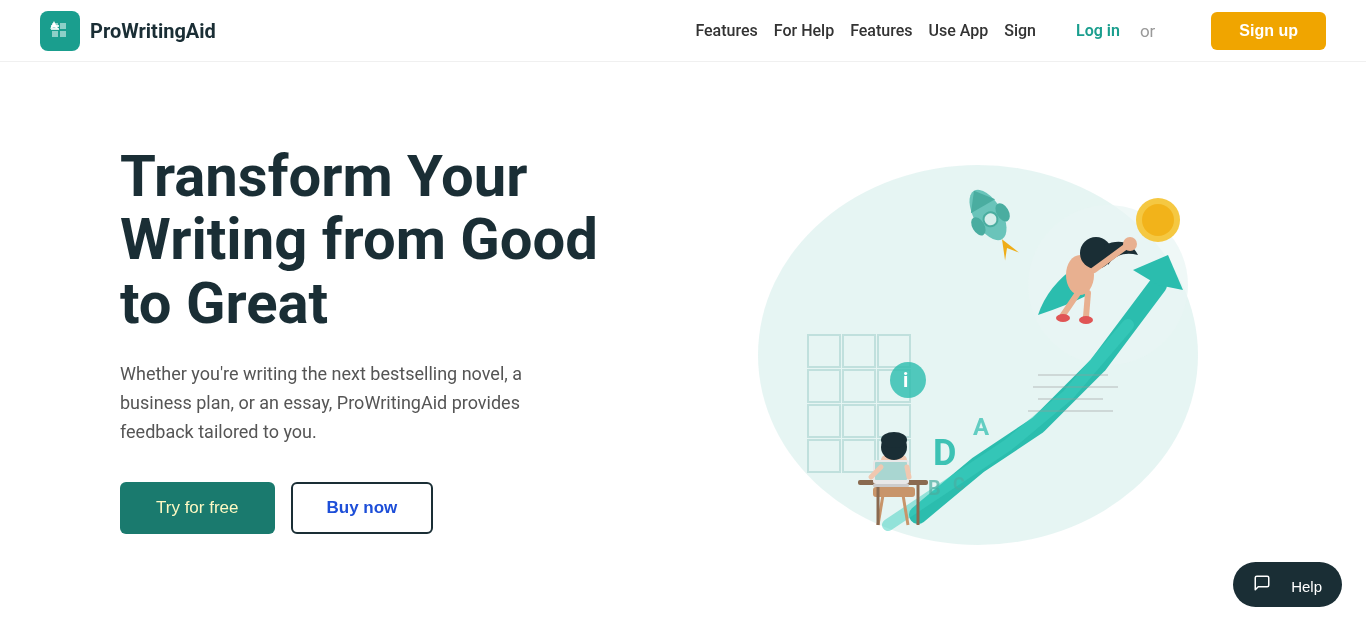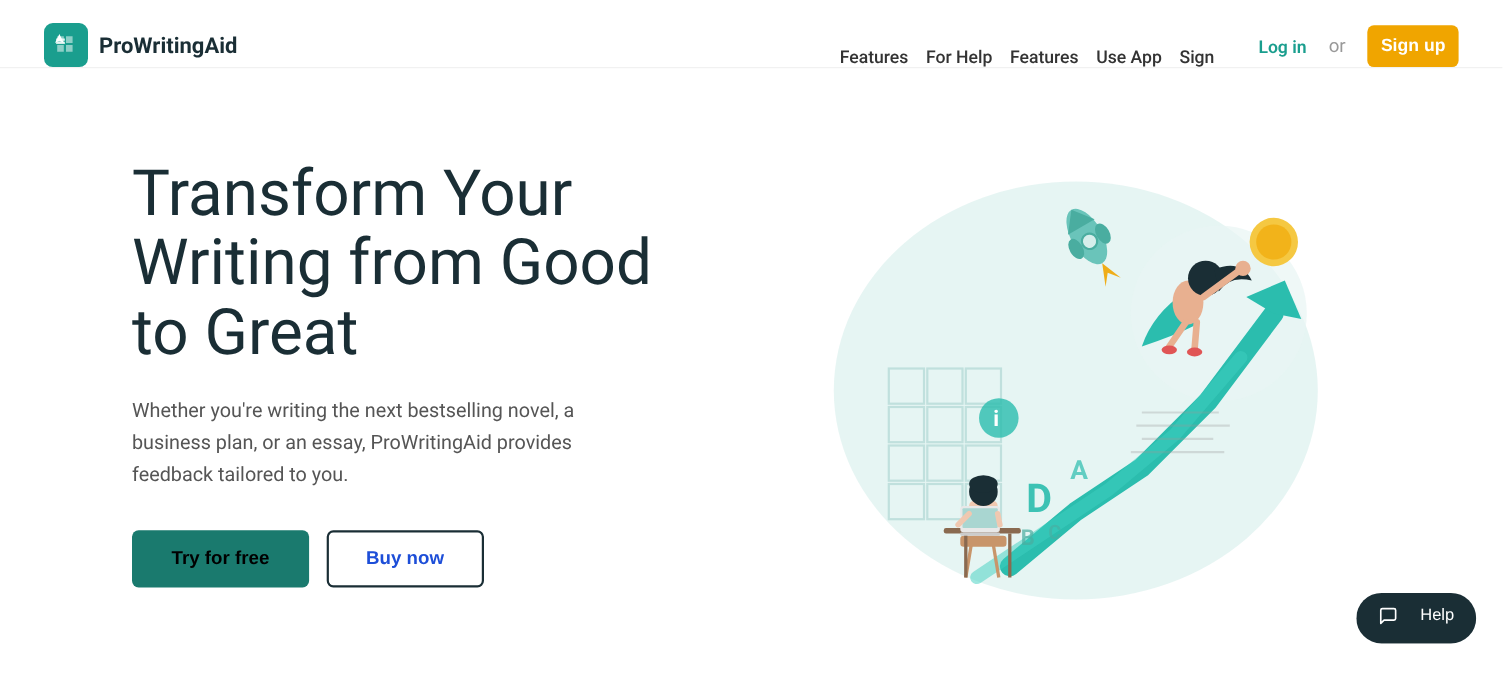--- a/index.html
+++ b/index.html
@@ -12,21 +12,21 @@
       font-family: -apple-system, BlinkMacSystemFont, 'Segoe UI', Roboto, Helvetica, Arial, sans-serif;
       background: #ffffff;
       width: 1366px;
       height: 625px;
       overflow: hidden;
     }
 
     
     .navbar {
       display: flex;
-      align-items: flex-end;
+      align-items: center;
       padding: 0 40px;
       height: 62px;
       border-bottom: 1px solid #f0f0f0;
       background: #ffffff;
     }
 
     .logo-area {
       display: flex;
       align-items: center;
       gap: 10px;
@@ -87,44 +87,45 @@
 
     .nav-or {
       color: #999;
       font-size: 17px;
     }
 
     .btn-signup {
       background: #f0a500;
       color: #ffffff;
       border: none;
-      padding: 10px 12px;
+      padding: 10px 28px;
       border-radius: 6px;
       font-size: 16px;
       font-weight: 700;
       cursor: pointer;
+      margin-left: 36px;
     }
 
     
     .main-content {
       display: flex;
       align-items: center;
       padding: 40px 80px 40px 120px;
       height: calc(625px - 70px);
       position: relative;
     }
 
     .hero-text {
       flex: 0 0 520px;
       max-width: 520px;
     }
 
     .hero-heading {
       font-size: 58px;
-      font-weight: 400;
+      font-weight: 700;
       color: #1a2e35;
       line-height: 1.1;
       margin-bottom: 24px;
     }
 
     .hero-subtext {
       font-size: 18px;
       color: #555;
       line-height: 1.6;
       margin-bottom: 36px;
@@ -132,26 +133,26 @@
     }
 
     .hero-buttons {
       display: flex;
       gap: 16px;
       align-items: center;
     }
 
     .btn-try {
       background: #1a7a6e;
-      color: #000000;
+      color: #fef9c3;
       border: none;
       padding: 16px 36px;
       border-radius: 6px;
       font-size: 17px;
-      font-weight: 700;
+      font-weight: 400;
       cursor: pointer;
     }
 
     .btn-buy {
       background: transparent;
       color: #1d4ed8;
       border: 2px solid #1a2e35;
       padding: 14px 34px;
       border-radius: 6px;
       font-size: 17px;
@@ -170,29 +171,29 @@
     }
 
     .illustration-svg {
       width: 550px;
       height: 430px;
     }
 
     
     .help-button {
       position: fixed;
-      bottom: 40px;
+      bottom: 18px;
       right: 24px;
       background: #1a2e35;
       color: white;
       border: none;
       border-radius: 50px;
       padding: 12px 20px;
       display: flex;
-      align-items: flex-start;
+      align-items: flex-end;
       gap: 20px;
       font-size: 15px;
       font-weight: 500;
       cursor: pointer;
       z-index: 100;
     }
   </style>
 </head>
 <body>
 

